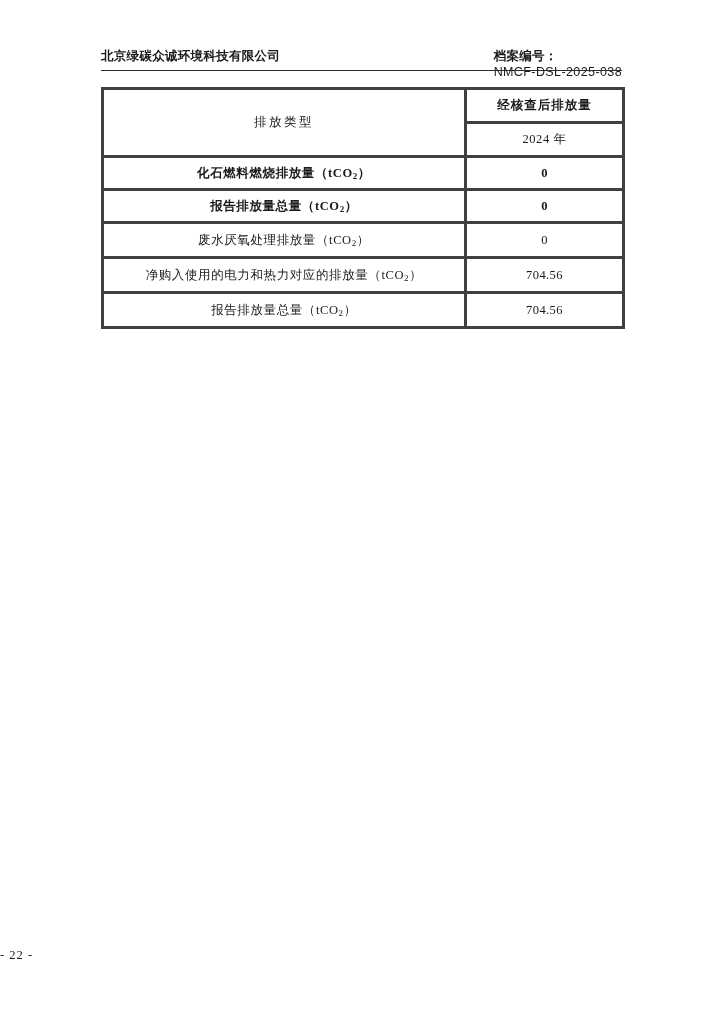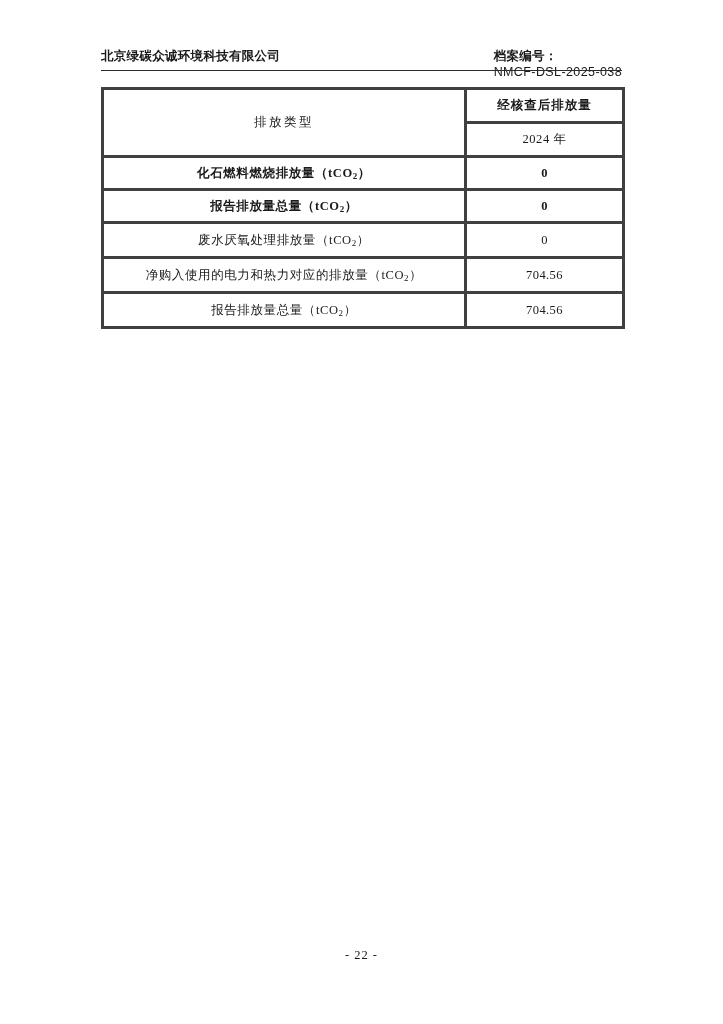--- a/index.html
+++ b/index.html
@@ -121,21 +121,20 @@
     position: relative;
     top: 2px;
   }
 
   
   .footer {
     position: absolute;
     left: 0;
     top: 948px;
     width: 723px;
-    text-align: center;
     font-size: 12.5px;
     letter-spacing: 1px;
   }
 </style>
 </head>
 <body>
 
 <div class="page">
 
   <div class="header">

